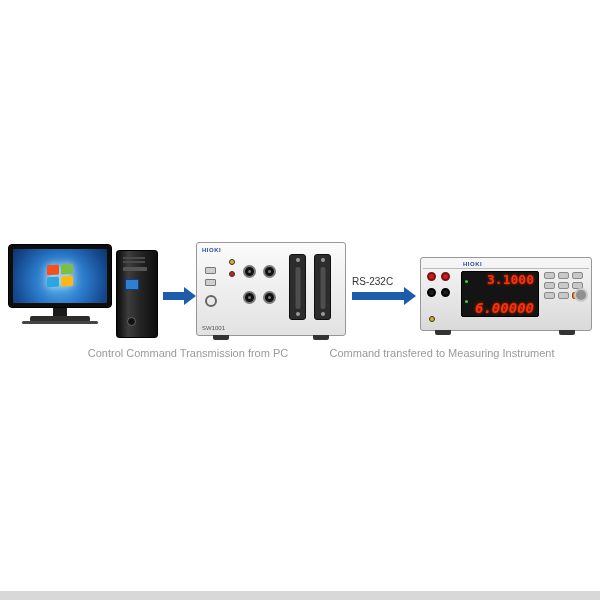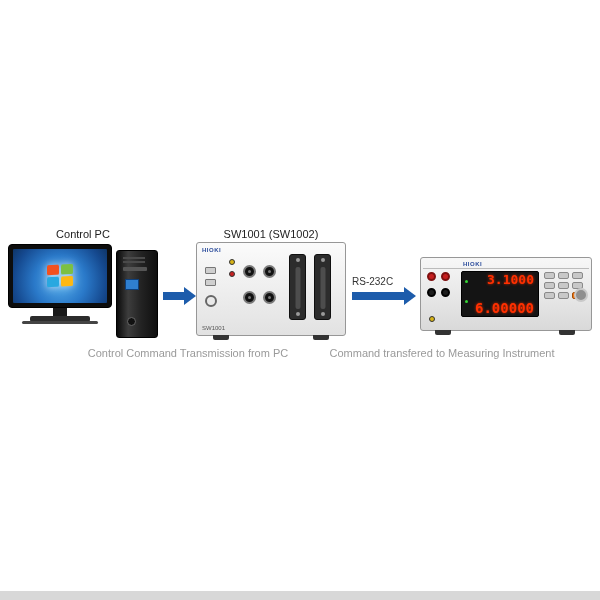--- a/index.html
+++ b/index.html
@@ -74,37 +74,35 @@
   .meter .topline { position:absolute; left:2px; top:10px; width:166px; height:1px; background:#bbb; }
   .jack { position:absolute; width:9px; height:9px; border-radius:50%; box-sizing:border-box; }
   .jack.red   { background:#c61f1f; border:2px solid #7e0f0f; }
   .jack.black { background:#1c1c1c; border:2px solid #000; }
   .display { position:absolute; left:40px; top:13px; width:78px; height:46px;
              background:#141414; border:1px solid #000; border-radius:2px; box-sizing:border-box;
              display:flex; flex-direction:column; justify-content:center; gap:15px; padding:2px 4px; }
   .seg-row { font-family:"DejaVu Sans Mono", monospace; color:#ff3000; text-align:right;
              font-weight:bold; line-height:1; text-shadow:0 0 3px rgba(255,48,0,.8); }
   .seg-top { font-size:13px; }
-  .seg-bottom { font-size:14px; }
+  .seg-bottom { font-size:14px;font-style:italic; }
   .led { position:absolute; width:3px; height:3px; border-radius:50%; background:#35d435; }
   .btn-grid { position:absolute; left:123px; top:14px; width:40px; display:flex; flex-wrap:wrap; gap:3px; }
   .mbtn { width:11px; height:7px; background:#c8c8c8; border:1px solid #8a8a8a; border-radius:2px; box-sizing:border-box; }
   .mbtn.orange { background:#f07818; border-color:#a14c07; }
   .conn-round { position:absolute; right:3px; top:30px; width:14px; height:14px; border-radius:50%;
                 background:#8f8f8f; border:2px solid #c9c9c9; box-sizing:border-box; }
 
   .bottom-bar { position:absolute; left:0; top:591px; width:600px; height:9px; background:#d8d8d8; }
 </style>
 </head>
 <body>
 
 <div class="canvas">
 
-  <div class="dev-label" style="left:8px; top:228px; width:150px;">Control PC</div>
-  <div class="dev-label" style="left:196px; top:228px; width:150px;">SW1001 (SW1002)</div>
 
   <div class="monitor">
     <div class="bezel">
       <div class="screen">
         <div class="winlogo">
           <div class="pane" style="background:#f3511e;"></div>
           <div class="pane" style="background:#7cc043;"></div>
           <div class="pane" style="background:#29a8e0;"></div>
           <div class="pane" style="background:#fdb813;"></div>
         </div>

